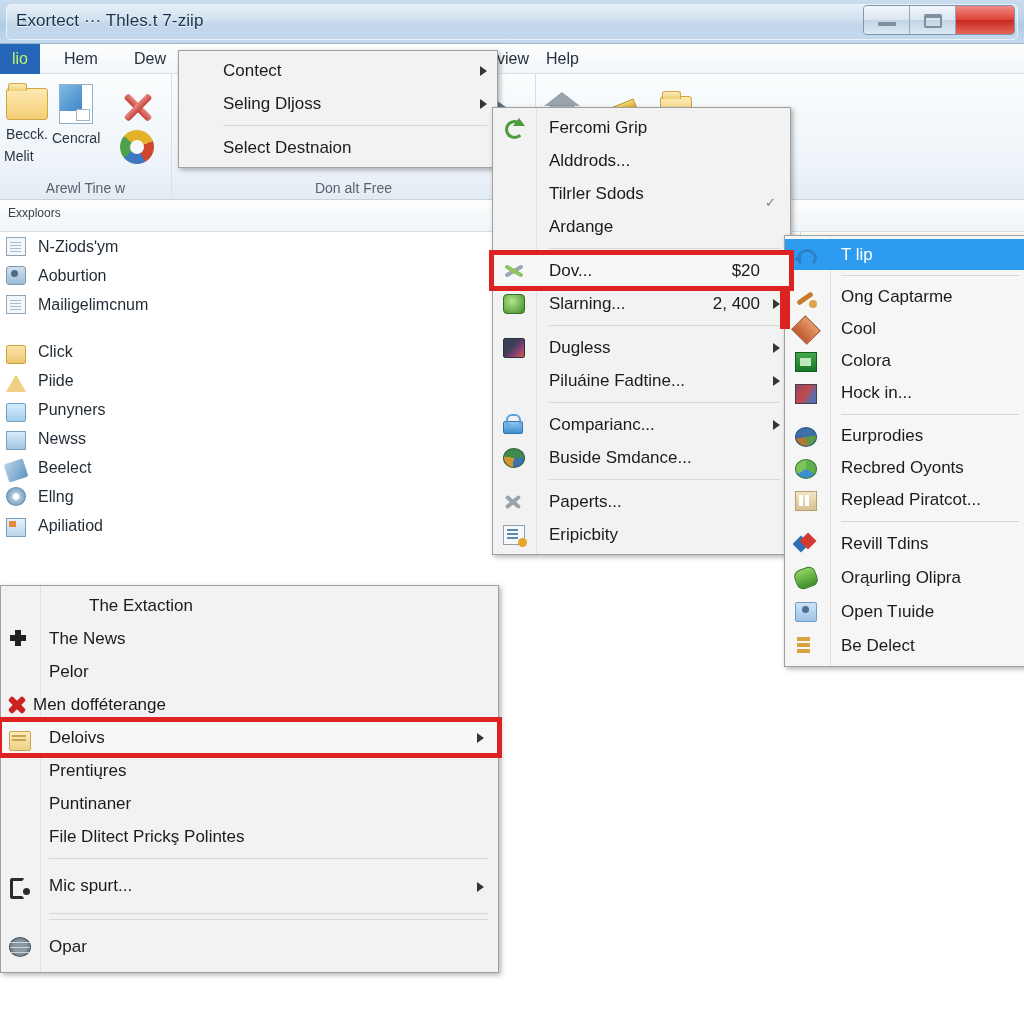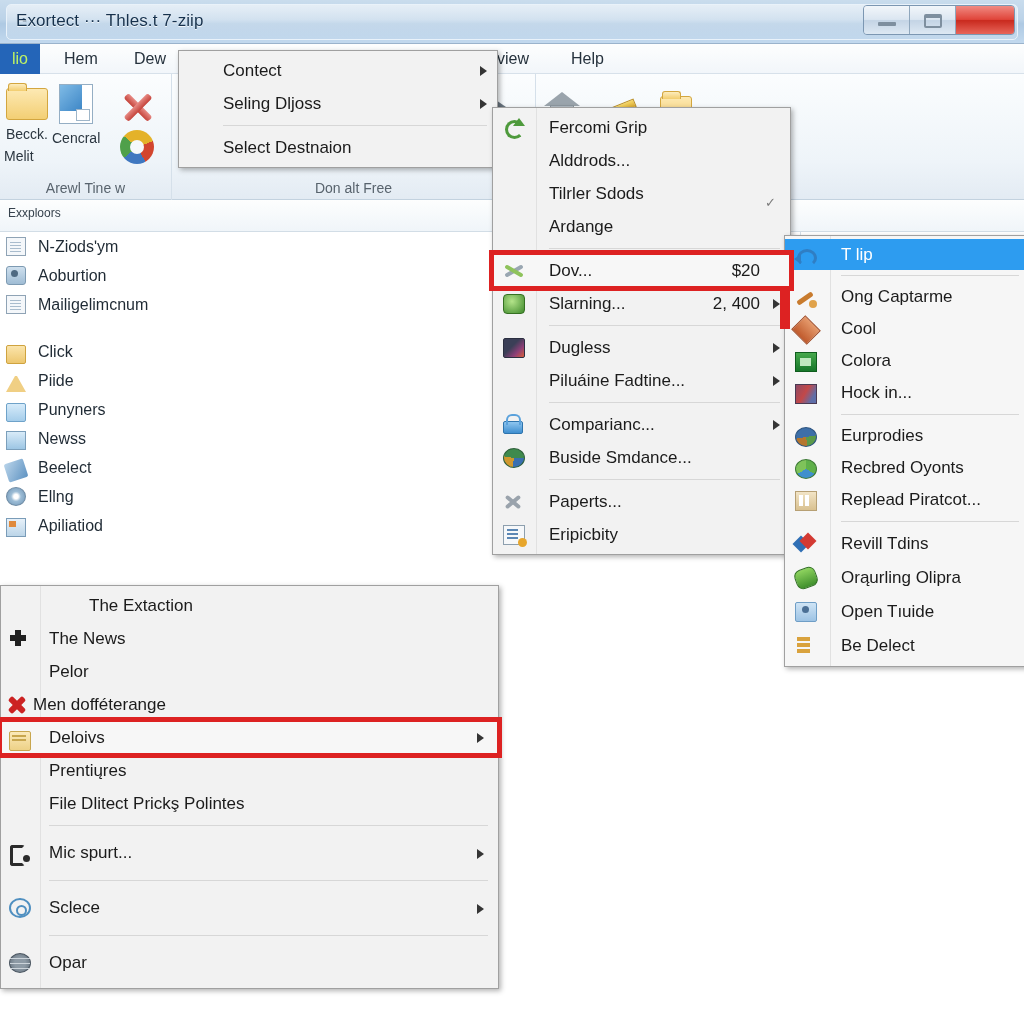--- a/index.html
+++ b/index.html
@@ -471,21 +471,21 @@
           </div>
         <div class="win-btn close"></div>
       </div>
     </div>
 
     <div class="menubar">
       <div class="mb-item active" style="left:0px;">lio</div>
       <div class="mb-item" style="left:52px;">Hem</div>
       <div class="mb-item" style="left:122px;">Dew</div>
       <div class="mb-item" style="left:485px;">view</div>
-      <div class="mb-item" style="left:559px;">Help</div>
+      <div class="mb-item" style="left:534px;">Help</div>
     </div>
 
     <div class="ribbon">
       <div class="rb-group" style="left:0px; width:172px;">
         <div class="rb-btn" style="left:6px; top:14px;">
           <span class="ico ico-folder"></span>
           <div class="lbl">Becck.</div>
         </div>
         <div class="rb-btn" style="left:4px; top:72px;">
           <div class="lbl">Melit</div>
@@ -744,36 +744,34 @@
       </div>
       <div class="mi hi-red" style="padding-left:48px;">
         <span class="mi-ico g-card" style="left:8px;top:10px;"></span>
         <span>Deloivs</span>
         <span class="mi-arrow" style="right:14px;"></span>
       </div>
       <div class="mi" style="padding-left:48px;">
         <span>Prentiųres</span>
       </div>
       <div class="mi" style="padding-left:48px;">
+        <span>Puntinaner</span>
+      </div>
+      <div class="mi" style="padding-left:48px;">
         <span>File Dlitect Prickş Polintes</span>
       </div>
       <div class="mi-sep" style="margin-left:48px;"></div>
 
       <div class="mi" style="padding-left:48px;height:44px;line-height:44px;">
         <span class="mi-ico g-phone" style="left:8px;top:13px;"></span>
         <span>Mic ѕpurt...</span>
         <span class="mi-arrow" style="right:14px;top:18px;"></span>
       </div>
       <div class="mi-sep" style="margin-left:48px;"></div>
 
-      <div class="mi" style="padding-left:48px;height:44px;line-height:44px;">
-        <span class="mi-ico g-at" style="left:8px;top:12px;"></span>
-        <span>Sclece</span>
-        <span class="mi-arrow" style="right:14px;top:18px;"></span>
-      </div>
       <div class="mi-sep" style="margin-left:48px;"></div>
 
       <div class="mi" style="padding-left:48px;height:44px;line-height:44px;">
         <span class="mi-ico g-net" style="left:8px;top:12px;"></span>
         <span>Opаr</span>
       </div>
     </div>
 
   </div>
 </div>

